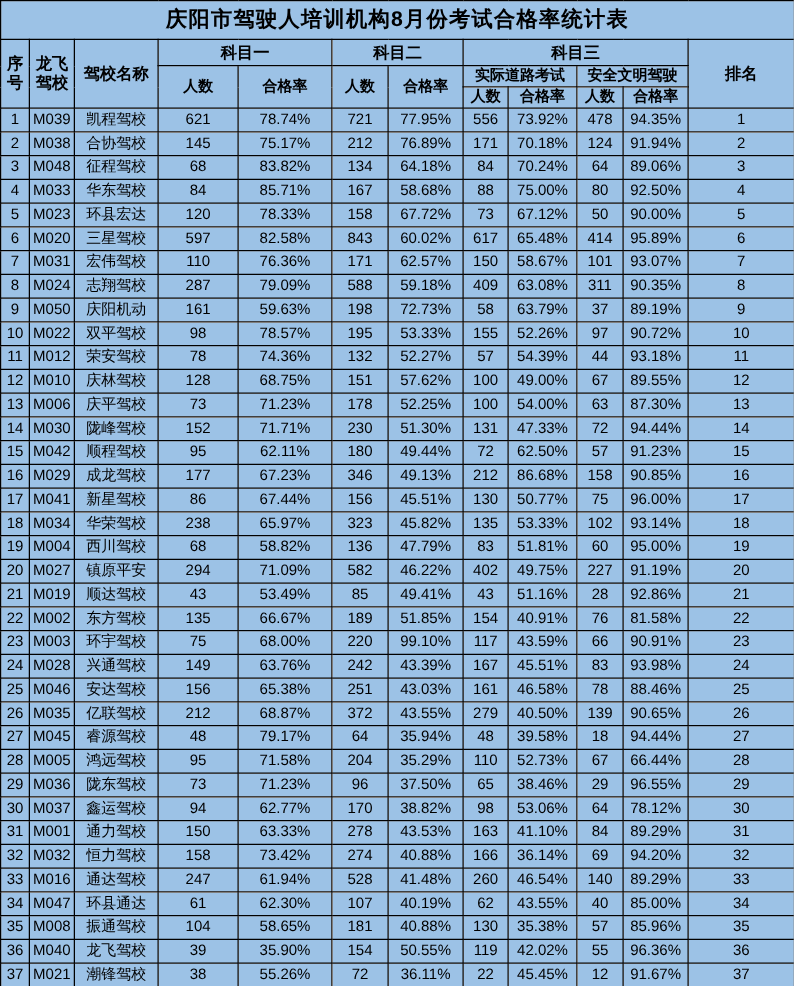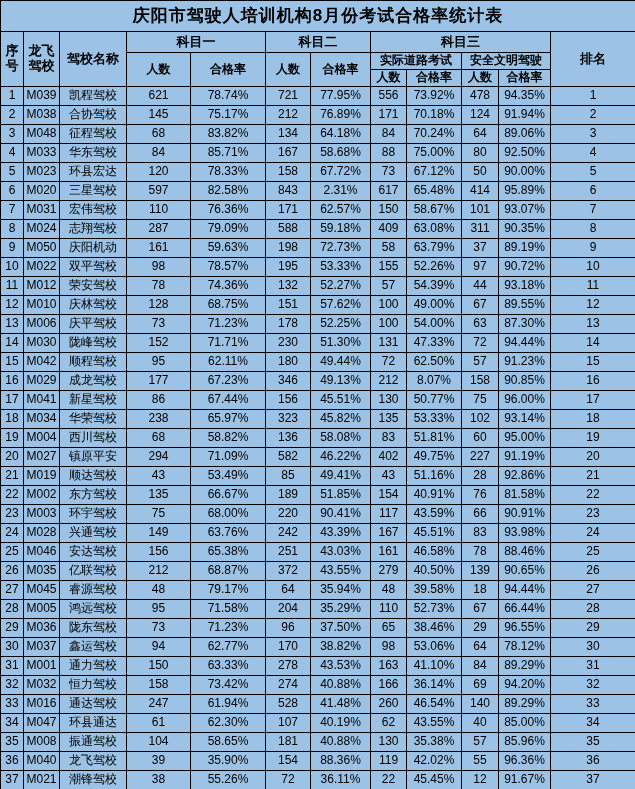--- a/index.html
+++ b/index.html
@@ -133,21 +133,21 @@
         <td>90.00%</td>
         <td>5</td>
       </tr>
       <tr>
         <td>6</td>
         <td>M020</td>
         <td class="u">三星驾校</td>
         <td>597</td>
         <td>82.58%</td>
         <td>843</td>
-        <td>2.31%</td>
+        <td>60.02%</td>
         <td>617</td>
         <td>65.48%</td>
         <td>414</td>
         <td>95.89%</td>
         <td>6</td>
       </tr>
       <tr>
         <td>7</td>
         <td>M031</td>
         <td>宏伟驾校</td>
@@ -275,21 +275,21 @@
       </tr>
       <tr>
         <td>16</td>
         <td>M029</td>
         <td>成龙驾校</td>
         <td>177</td>
         <td>67.23%</td>
         <td>346</td>
         <td>49.13%</td>
         <td>212</td>
-        <td>8.07%</td>
+        <td>86.68%</td>
         <td>158</td>
         <td>90.85%</td>
         <td>16</td>
       </tr>
       <tr>
         <td>17</td>
         <td>M041</td>
         <td class="u">新星驾校</td>
         <td>86</td>
         <td>67.44%</td>
@@ -315,21 +315,21 @@
         <td>93.14%</td>
         <td>18</td>
       </tr>
       <tr>
         <td>19</td>
         <td>M004</td>
         <td>西川驾校</td>
         <td>68</td>
         <td>58.82%</td>
         <td>136</td>
-        <td>58.08%</td>
+        <td>47.79%</td>
         <td>83</td>
         <td>51.81%</td>
         <td>60</td>
         <td>95.00%</td>
         <td>19</td>
       </tr>
       <tr>
         <td>20</td>
         <td>M027</td>
         <td>镇原平安</td>
@@ -371,21 +371,21 @@
         <td>81.58%</td>
         <td>22</td>
       </tr>
       <tr>
         <td>23</td>
         <td>M003</td>
         <td>环宇驾校</td>
         <td>75</td>
         <td>68.00%</td>
         <td>220</td>
-        <td>90.41%</td>
+        <td>99.10%</td>
         <td>117</td>
         <td>43.59%</td>
         <td>66</td>
         <td>90.91%</td>
         <td>23</td>
       </tr>
       <tr>
         <td>24</td>
         <td>M028</td>
         <td class="u">兴通驾校</td>
@@ -553,21 +553,21 @@
         <td>85.96%</td>
         <td>35</td>
       </tr>
       <tr>
         <td>36</td>
         <td>M040</td>
         <td>龙飞驾校</td>
         <td>39</td>
         <td>35.90%</td>
         <td>154</td>
-        <td>88.36%</td>
+        <td>50.55%</td>
         <td>119</td>
         <td>42.02%</td>
         <td>55</td>
         <td>96.36%</td>
         <td>36</td>
       </tr>
       <tr>
         <td>37</td>
         <td>M021</td>
         <td>潮锋驾校</td>

